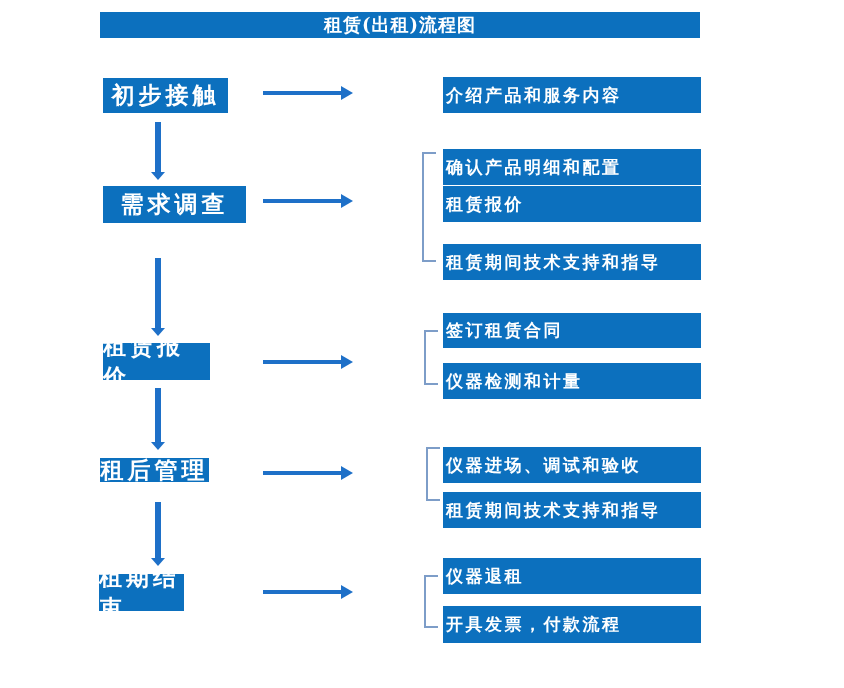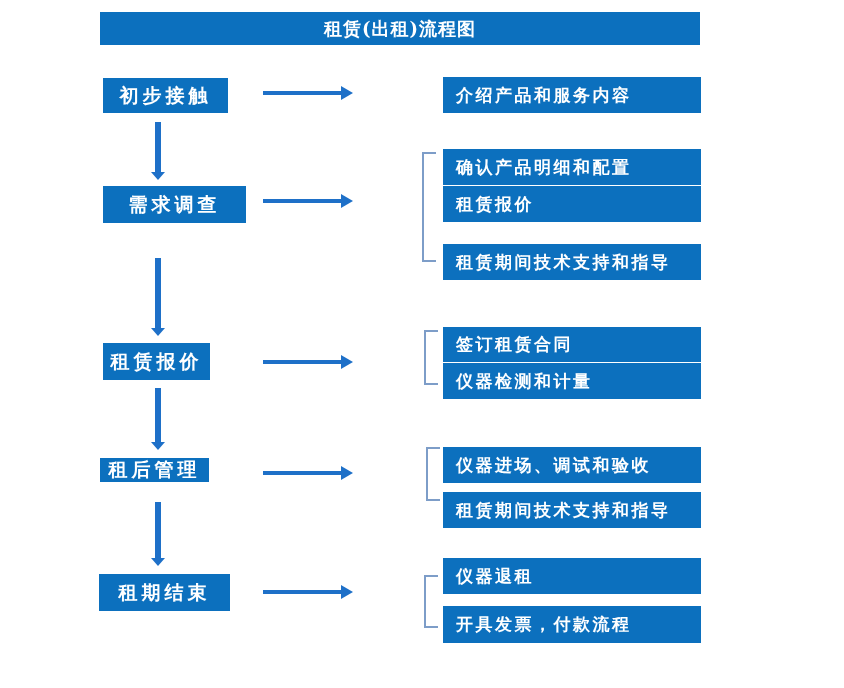--- a/index.html
+++ b/index.html
@@ -11,54 +11,54 @@
     position: relative;
     width: 844px;
     height: 688px;
     background: var(--background, #ffffff);
     font-family: "DejaVu Serif", "Liberation Serif", serif;
     overflow: hidden;
   }
   .title-bar {
     position: absolute;
     left: 100px; top: 12px;
-    width: 600px; height: 33px;
+    width: 600px; height: 26px;
     background: var(--box, #0c70be);
     color: var(--text, #ffffff);
     font-size: 18px;
     font-weight: bold;
     letter-spacing: 1px;
     display: flex;
     align-items: center;
     justify-content: center;
   }
   .lbox {
     position: absolute;
     background: var(--box, #0c70be);
     color: var(--text, #ffffff);
-    font-size: 19px;
+    font-size: 23px;
     font-weight: bold;
     letter-spacing: 4px;
     display: flex;
     align-items: center;
     justify-content: center;
   }
   .rbox {
     position: absolute;
     left: 443px;
     width: 258px;
     height: 36px;
     background: var(--box, #0c70be);
     color: var(--text, #ffffff);
     font-size: 17px;
     font-weight: bold;
     letter-spacing: 2.5px;
     display: flex;
     align-items: center;
-    padding-left: 13px;
+    padding-left: 3px;
     box-sizing: border-box;
   }
   .harrow {
     position: absolute;
     left: 263px;
     width: 78px;
     height: 4px;
     background: var(--arrow, #1e70c8);
   }
   .harrow::after {
@@ -99,21 +99,21 @@
 <body>
 
 <div class="canvas">
 
   <div class="title-bar">租赁(出租)流程图</div>
 
   <div class="lbox" style="left:103px;top:78px;width:125px;height:35px">初步接触</div>
   <div class="lbox" style="left:103px;top:186px;width:143px;height:37px">需求调查</div>
   <div class="lbox" style="left:103px;top:343px;width:107px;height:37px">租赁报价</div>
   <div class="lbox" style="left:100px;top:458px;width:109px;height:24px">租后管理</div>
-  <div class="lbox" style="left:99px;top:574px;width:131px;height:37px">租期结束</div>
+  <div class="lbox" style="left:99px;top:574px;width:85px;height:37px">租期结束</div>
 
   <div class="varrow" style="top:122px;height:50px"></div>
   <div class="varrow" style="top:258px;height:70px"></div>
   <div class="varrow" style="top:388px;height:54px"></div>
   <div class="varrow" style="top:502px;height:56px"></div>
 
   <div class="harrow" style="top:91px"></div>
   <div class="harrow" style="top:199px"></div>
   <div class="harrow" style="top:360px"></div>
   <div class="harrow" style="top:471px"></div>
@@ -121,20 +121,20 @@
 
   <div class="bracket" style="left:422px;top:152px;height:106px"></div>
   <div class="bracket" style="left:424px;top:330px;height:51px"></div>
   <div class="bracket" style="left:426px;top:447px;height:50px"></div>
   <div class="bracket" style="left:424px;top:575px;height:49px"></div>
 
   <div class="rbox" style="top:77px">介绍产品和服务内容</div>
   <div class="rbox" style="top:149px">确认产品明细和配置</div>
   <div class="rbox" style="top:186px">租赁报价</div>
   <div class="rbox" style="top:244px">租赁期间技术支持和指导</div>
-  <div class="rbox" style="top:327px;height:35px">签订租赁合同</div>
+  <div class="rbox" style="top:313px;height:35px">签订租赁合同</div>
   <div class="rbox" style="top:363px">仪器检测和计量</div>
   <div class="rbox" style="top:447px">仪器进场、调试和验收</div>
   <div class="rbox" style="top:492px">租赁期间技术支持和指导</div>
   <div class="rbox" style="top:558px">仪器退租</div>
   <div class="rbox" style="top:606px;height:37px">开具发票，付款流程</div>
 
 </div>
 
 </body></html>

